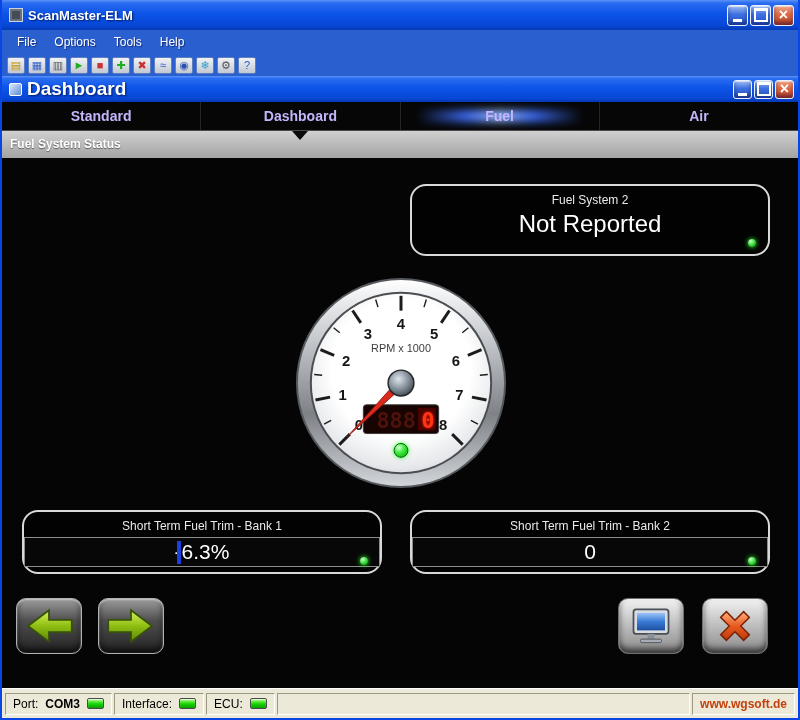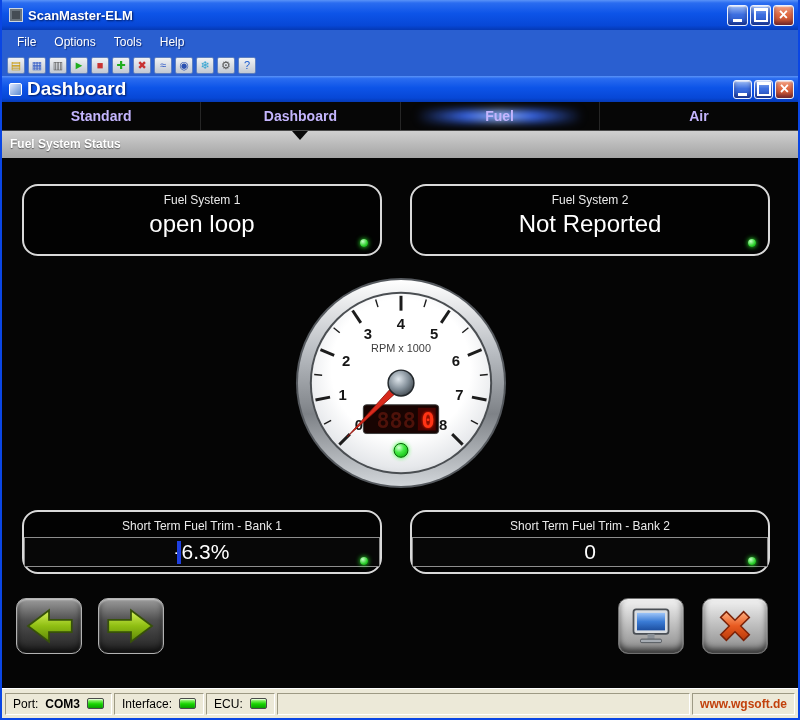--- a/index.html
+++ b/index.html
@@ -199,25 +199,20 @@
     </div>
   </div>
 
   <div class="sec-header">
     <div class="tab-pointer"></div>
     <span>Fuel System Status</span>
   </div>
 
   <div class="dash-area">
 
-    <div class="panel tall" id="fuel1">
-      <div class="plabel">Fuel System 1</div>
-      <div class="pvalue">open loop</div>
-      <div class="gdot"></div>
-    </div>
 
     <div class="panel tall" id="fuel2">
       <div class="plabel">Fuel System 2</div>
       <div class="pvalue">Not Reported</div>
       <div class="gdot"></div>
     </div>
 
     <div class="gauge-wrap">
       <svg id="gauge-svg" viewBox="0 0 220 220" width="218" height="218">
         <defs>

